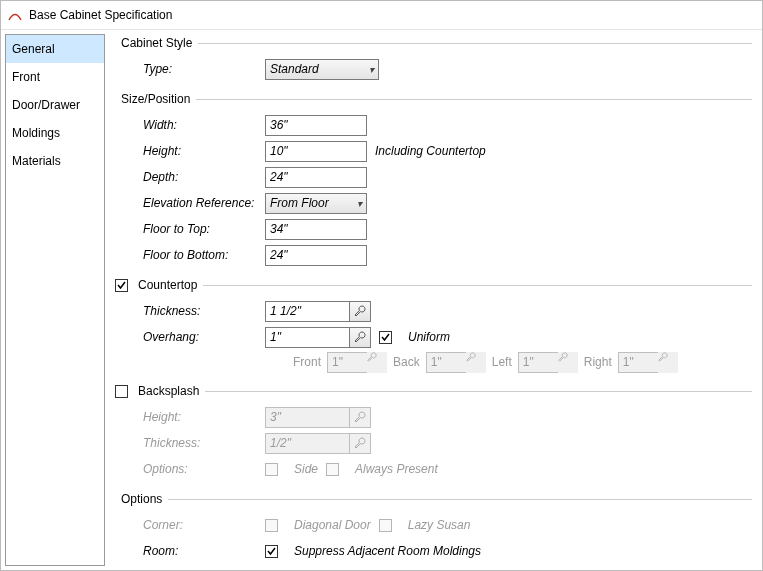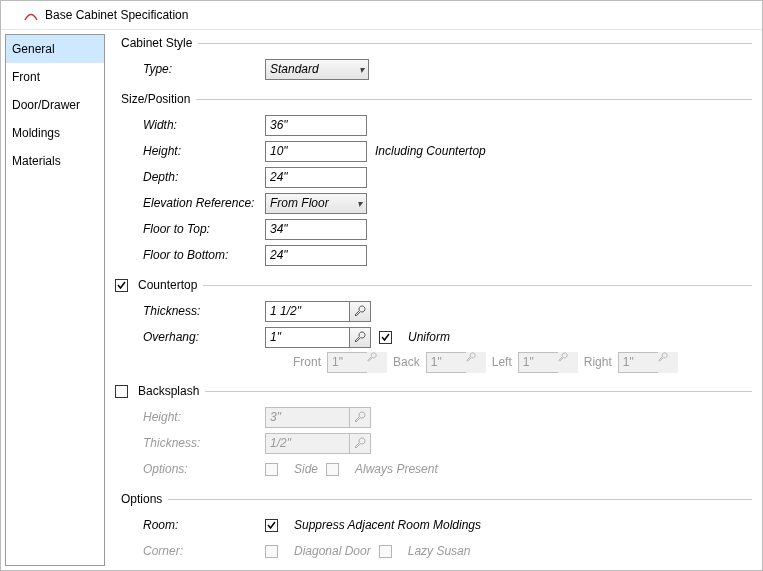--- a/index.html
+++ b/index.html
@@ -7,21 +7,21 @@
   body {
     font-family: "Segoe UI", Tahoma, Arial, sans-serif;
     font-size: 12px;
     color: #000;
     background: #fff;
     width: 763px;
     height: 571px;
     overflow: hidden;
   }
   .window { width:763px; height:571px; border:1px solid #bbb; display:flex; flex-direction:column; }
-  .titlebar { height:28px; display:flex; align-items:center; padding:0 22px; gap:6px; }
+  .titlebar { height:28px; display:flex; align-items:center; padding:0 6px; gap:6px; }
   .titlebar .icon svg { display:block; }
   .title-text { font-size:12px; }
   .hr { height:1px; background:#e5e5e5; }
   .body { flex:1; display:flex; overflow:hidden; }
   .sidebar { width:100px; border:1px solid #999; margin:4px 0 4px 4px; background:#fff; }
   .side-item { padding:6px 6px; line-height:16px; cursor:default; }
   .side-item.selected { background:#cde8ff; }
   .panel { flex:1; padding:6px 10px 6px 10px; overflow:hidden; position:relative; }
 
   .group { margin-bottom:10px; }
@@ -29,21 +29,21 @@
   .group-header.with-check { margin-left:0; }
   .group-title { white-space:nowrap; }
   .group-line { height:1px; background:#ccc; flex:1; }
   .group-body { padding-top:6px; }
 
   .row { display:flex; align-items:center; height:26px;font-style:italic; }
   .label-col { width:150px; padding-left:28px; text-align:left; white-space:nowrap; }
   .ctrl-col { display:flex; align-items:center; gap:8px; }
 
   .select {
-    width:104px; height:21px; border:1px solid #7a7a7a; background:linear-gradient(#f7f7f7,#e4e4e4);
+    width:114px; height:21px; border:1px solid #7a7a7a; background:linear-gradient(#f7f7f7,#e4e4e4);
     display:flex; align-items:center; padding:0 4px; justify-content:space-between;
   }
   .select .chev { font-size:10px; color:#444; }
 
   .textinput {
     width:102px; height:21px; border:1px solid #7a7a7a; background:#fff; padding:0 4px;
     display:flex; align-items:center;
   }
   .textinput input { border:0; outline:0; width:100%; font:inherit; padding:0; background:transparent; }
 
@@ -326,43 +326,43 @@
         </div>
       </div>
 
       <div class="group" style="margin-bottom:0">
         <div class="group-header">
           <span class="group-title">Options</span>
           <span class="group-line"></span>
         </div>
         <div class="group-body">
           <div class="row">
+            <div class="label-col disabled-text">Corner:</div>
+            <div class="ctrl-col">
+              <span class="chk-label">
+                  <span class="chk disabled"></span>
+                  <span class="disabled-text">Diagonal Door</span>
+                </span>
+              <span class="chk-label">
+                  <span class="chk disabled"></span>
+                  <span class="disabled-text">Lazy Susan</span>
+                </span>
+            </div>
+          </div>
+          <div class="row">
             <div class="label-col">Room:</div>
             <div class="ctrl-col">
               <span class="chk-label">
                 <span class="chk">
                     <svg width="9" height="9" viewBox="0 0 9 9">
                       <path d="M1 4 L3.5 7 L8 1" fill="none" stroke="#000" stroke-width="1.5"></path>
                     </svg>
                   </span>
                 <span>Suppress Adjacent Room Moldings</span>
               </span>
             </div>
           </div>
-          <div class="row">
-            <div class="label-col disabled-text">Corner:</div>
-            <div class="ctrl-col">
-              <span class="chk-label">
-                  <span class="chk disabled"></span>
-                  <span class="disabled-text">Diagonal Door</span>
-                </span>
-              <span class="chk-label">
-                  <span class="chk disabled"></span>
-                  <span class="disabled-text">Lazy Susan</span>
-                </span>
-            </div>
-          </div>
         </div>
       </div>
 
     </div>
   </div>
 </div>
 
 </body></html>

